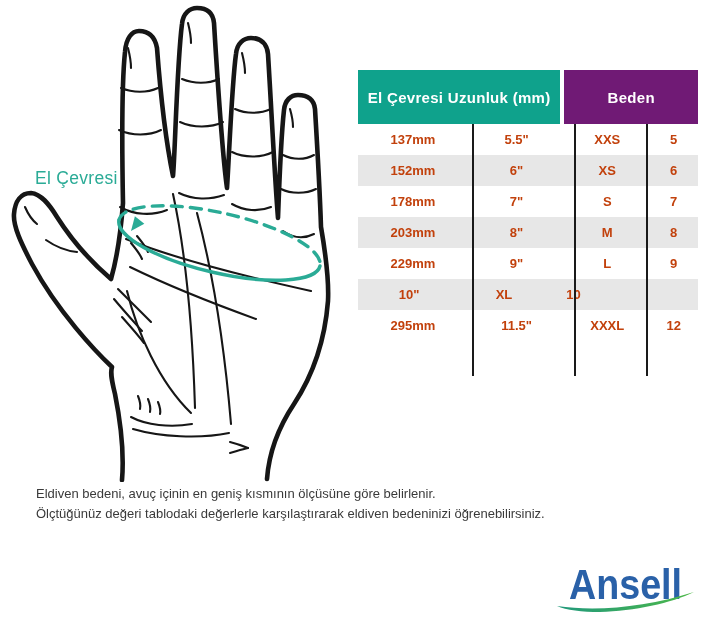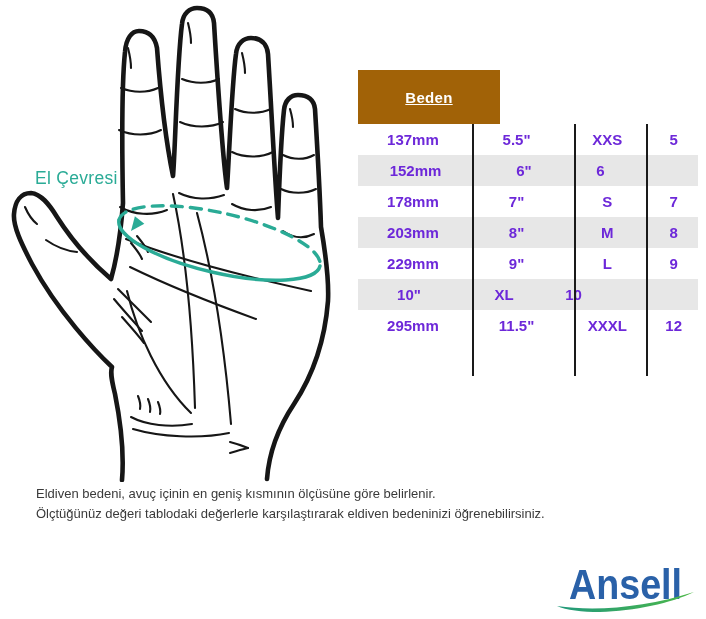--- a/index.html
+++ b/index.html
@@ -15,24 +15,24 @@
   .teal-dash{stroke-dasharray:11 8;}
   .hand-label{
     position:absolute;left:35px;top:168px;color:#2AAB96;
     font-size:17.5px;font-weight:normal;letter-spacing:.3px;white-space:nowrap;
   }
   
   .size-table{position:absolute;left:358px;top:70px;width:340px;}
   .thead{display:flex;gap:4px;height:54px;}
   .th{color:#fff;font-weight:bold;font-size:15px;display:flex;align-items:center;justify-content:center;letter-spacing:.3px;white-space:nowrap;}
   .th-teal{width:215px;background:#0FA28C;}
-  .th-blue{width:142px;background:#a16207;text-decoration:underline;}
+  .th-blue{width:142px;background:#701a75;}
   .tr{display:flex;height:31px;}
   .tr:nth-child(even){background:#E7E7E7;}
-  .td{display:flex;align-items:center;justify-content:center;font-size:15px;font-weight:bold;color:#6d28d9;}
+  .td{display:flex;align-items:center;justify-content:center;font-size:13px;font-weight:bold;color:#c2410c;}
   .c1{width:115px}.c2{width:102px}.c3{width:88px}.c4{width:51px}
   .vline{position:absolute;top:54px;width:2px;height:252px;background:#1a1a1a;}
   .v1{left:114px}.v2{left:216px}.v3{left:288px}
   
   .desc{position:absolute;left:36px;top:484px;font-size:13px;color:#3a3a3a;line-height:19.5px;white-space:nowrap;}
   
   .logo-svg{position:absolute;left:552px;top:556px;}
 </style>
 </head>
 <body>
@@ -115,32 +115,34 @@
       <path class="teal-line" d="M119,220 A103,30 12.9 0 0 320,266"></path>
       <path class="teal-line teal-dash" d="M119,220 A103,30 12.9 0 1 320,266"></path>
       <polygon points="0,0 -14,-6 -14,6" transform="translate(131,231) rotate(128)" fill="#2AAB96"></polygon>
     </g>
   </svg>
 
   <div class="hand-label">El Çevresi</div>
 
   <div class="size-table">
     <div class="thead">
+      <div class="th th-teal">El Çevresi Uzunluk (mm)</div>
       <div class="th th-blue">Beden</div>
     </div>
     <div>
       <div class="tr">
         <div class="td c1">137mm</div>
         <div class="td c2">5.5"</div>
         <div class="td c3">XXS</div>
         <div class="td c4">5</div>
       </div>
       <div class="tr">
         <div class="td c1">152mm</div>
         <div class="td c2">6"</div>
+        <div class="td c3">XS</div>
         <div class="td c4">6</div>
       </div>
       <div class="tr">
         <div class="td c1">178mm</div>
         <div class="td c2">7"</div>
         <div class="td c3">S</div>
         <div class="td c4">7</div>
       </div>
       <div class="tr">
         <div class="td c1">203mm</div>

